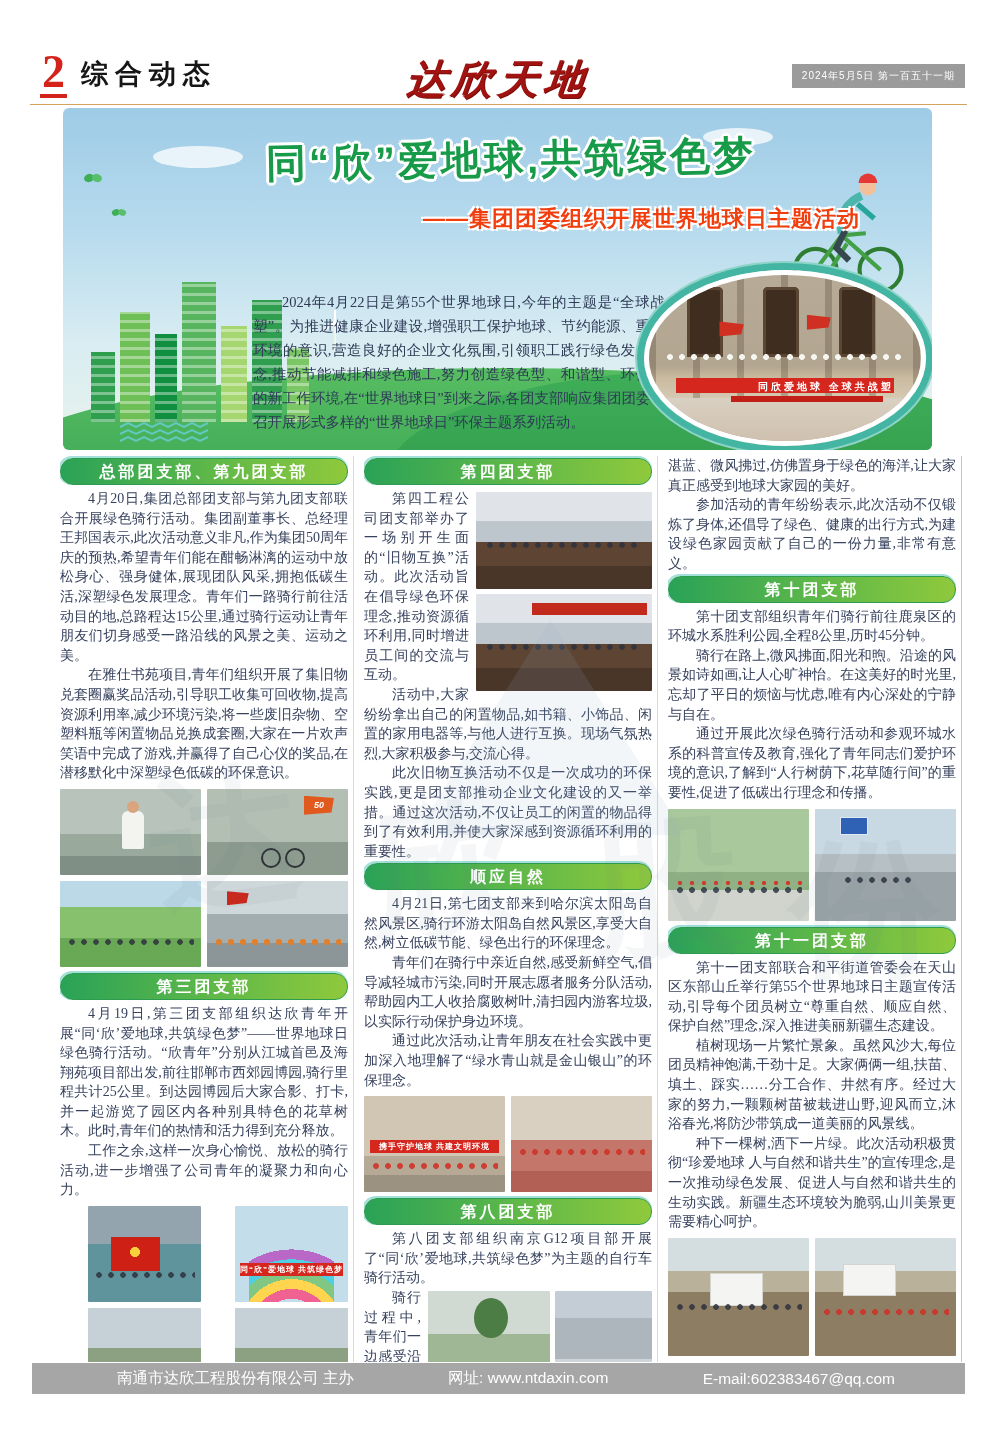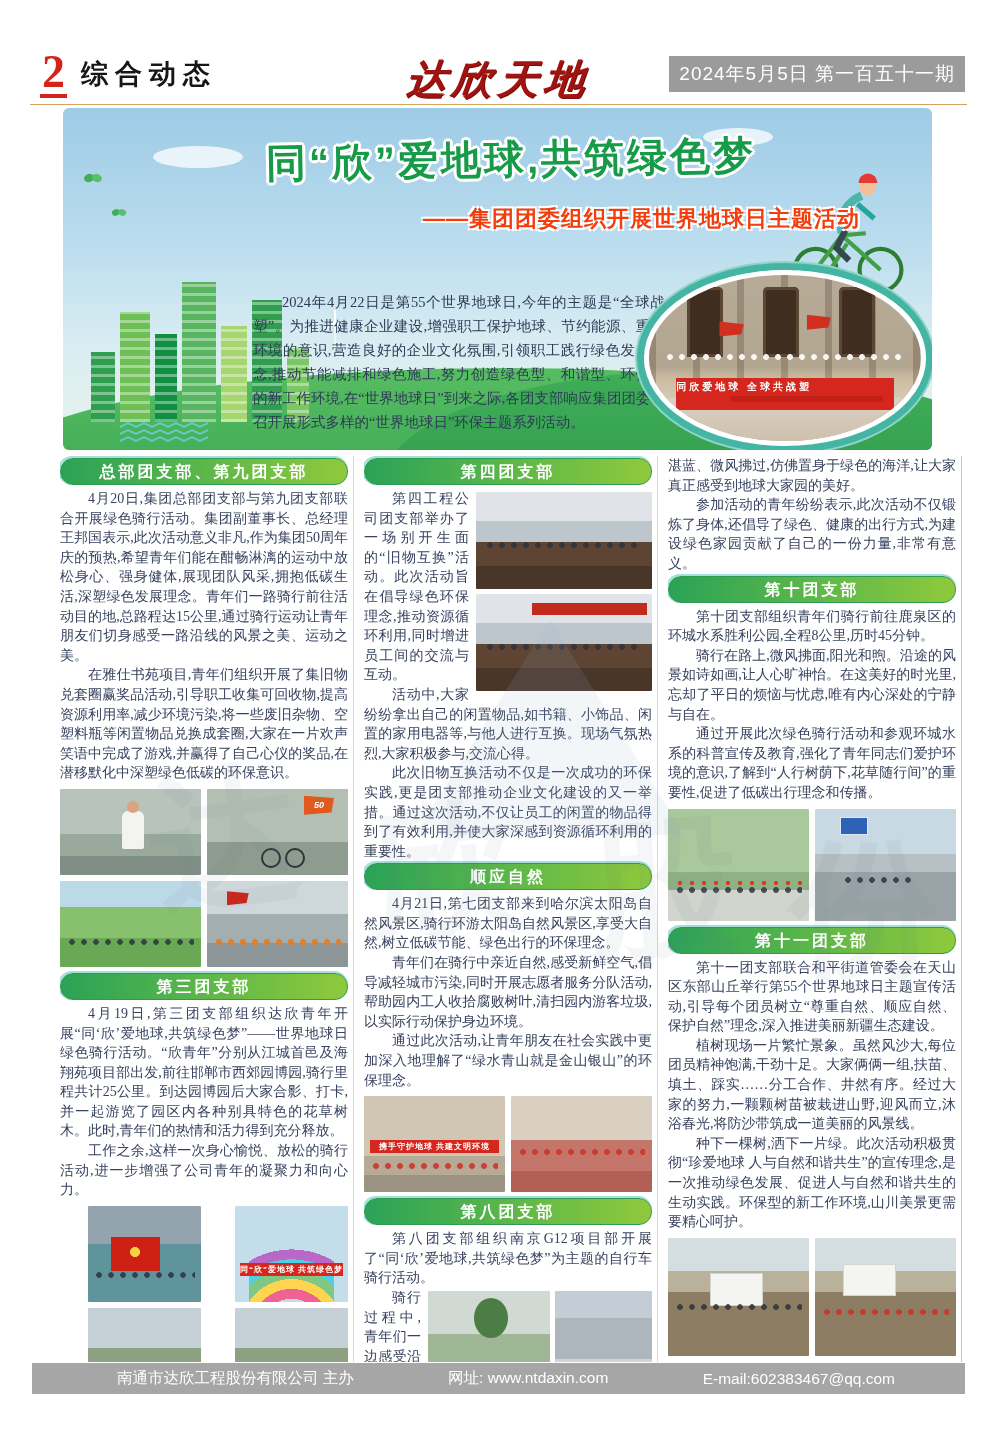--- a/index.html
+++ b/index.html
@@ -8,22 +8,22 @@
 
   
   .hdr{position:absolute;top:50px;left:32px;right:30px;height:52px;}
   .hdr-left{position:absolute;left:8px;top:0;display:flex;align-items:flex-end;gap:14px;}
   .page-no{font-family:"Liberation Serif",serif;font-size:46px;line-height:44px;font-weight:bold;
            color:#d3231a;border-bottom:4px solid #d3231a;padding:0 2px;}
   .section-name{font-size:27px;font-weight:bold;color:#161616;letter-spacing:7px;padding-bottom:6px;}
   .masthead{position:absolute;left:0;right:0;top:2px;text-align:center;font-size:40px;font-weight:bold;
             font-style:italic;color:#a01310;transform:skewX(-6deg);letter-spacing:6px;
             text-shadow:1px 1px 0 #7d0d0b;}
-  .issue-box{position:absolute;right:0;top:6px;background:#9b9b9b;color:#ffffff;
-             font-family:"Liberation Sans",sans-serif;font-size:19px;padding:5px 10px;letter-spacing:1px;}
+  .issue-box{position:absolute;right:0;top:14px;background:#9b9b9b;color:#ffffff;
+             font-family:"Liberation Sans",sans-serif;font-size:10px;padding:5px 10px;letter-spacing:1px;}
   .hdr-rule{position:absolute;top:104px;left:30px;right:28px;height:1px;background:#d2a35c;}
 
   
   .banner{position:absolute;top:108px;left:63px;width:869px;height:342px;border-radius:6px;overflow:hidden;
           background:linear-gradient(180deg,#9ecbe6 0%,#b9dcee 38%,#d8ecf2 68%,#e9f4ec 100%);}
   .cloud{position:absolute;background:#ffffff;opacity:.75;border-radius:50%;}
   .hill{position:absolute;left:-8%;bottom:-118px;width:118%;height:200px;border-radius:50%;
         background:linear-gradient(180deg,#57bd62 0%,#2f9e4f 90%);}
   .hill2{position:absolute;right:-12%;bottom:-140px;width:75%;height:220px;border-radius:50%;
         background:linear-gradient(180deg,#3fae58 0%,#2a9348 90%);}
@@ -46,23 +46,23 @@
   .oval{position:absolute;right:6px;top:162px;width:272px;height:166px;border-radius:50%;
         border:5px solid #ffffff;box-shadow:0 0 0 7px #45b5a3,0 0 0 9px #8ed4c8;overflow:hidden;
         background:linear-gradient(180deg,#b7ab97 0%,#b2a691 55%,#cabb9f 62%,#d6cab4 75%,#cdbfa9 100%);}
   .oval-cols{position:absolute;inset:0;background:repeating-linear-gradient(90deg,rgba(84,66,50,.30) 0 7px,transparent 7px 44px);}
   .door{position:absolute;top:12px;width:36px;height:70px;background:#3f2d20;border-radius:5px 5px 0 0;box-shadow:inset 0 0 0 3px #5b4634;}
   .oval-plaza{position:absolute;left:0;right:0;bottom:0;height:26%;
         background:linear-gradient(180deg,#d9d0c3,#cfc0ae),repeating-linear-gradient(45deg,rgba(198,118,108,.35) 0 7px,transparent 7px 15px);}
   .oval-crowd{position:absolute;left:6%;right:6%;top:47%;height:18px;
         background-image:radial-gradient(circle at 5px 4px,rgba(250,250,247,.95) 2.6px,transparent 3.2px);
         background-size:12px 18px;background-repeat:repeat-x;}
-  .oval-strip{position:absolute;left:10%;right:10%;top:62%;height:32px;background:#d5271d;color:#ffffff;
+  .oval-strip{position:absolute;left:10%;right:10%;top:62%;height:15px;background:#d5271d;color:#ffffff;
         font-family:"Liberation Sans",sans-serif;font-weight:bold;font-size:10px;line-height:17px;
-        text-align:left;letter-spacing:3px;white-space:nowrap;}
+        text-align:right;letter-spacing:3px;white-space:nowrap;}
   .oval-strip2{position:absolute;left:30%;right:14%;top:73%;height:6px;background:#c22017;}
   .oflag{position:absolute;width:24px;height:15px;background:#d03022;clip-path:polygon(0 0,100% 18%,90% 85%,0 100%);}
   .oflag::after{content:"";position:absolute;left:-2px;top:0;width:2px;height:34px;background:#8c8c8c;}
 
   
   .deco{position:absolute;}
 
   
   .columns{position:absolute;top:456px;left:60px;right:33px;height:906px;display:flex;gap:10px;overflow:hidden;}
   .col{flex:1 1 0;min-width:0;border-right:1px solid #d8d8d8;padding-right:5px;overflow:hidden;}
@@ -373,21 +373,21 @@
           <div class="crowd crowd--caps" style="bottom:22%;"></div>
         </div>
         <div class="ph ph-streetview h112">
           <div class="sign-blue"></div>
           <div class="crowd" style="bottom:26%;left:20%;right:30%;"></div>
         </div>
       </div>
       <div class="pill">第十一团支部</div>
       <p class="body-p">第十一团支部联合和平街道管委会在天山区东部山丘举行第55个世界地球日主题宣传活动,引导每个团员树立“尊重自然、顺应自然、保护自然”理念,深入推进美丽新疆生态建设。</p>
       <p class="body-p">植树现场一片繁忙景象。虽然风沙大,每位团员精神饱满,干劲十足。大家俩俩一组,扶苗、填土、踩实……分工合作、井然有序。经过大家的努力,一颗颗树苗被栽进山野,迎风而立,沐浴春光,将防沙带筑成一道美丽的风景线。</p>
-      <p class="body-p">种下一棵树,洒下一片绿。此次活动积极贯彻“珍爱地球 人与自然和谐共生”的宣传理念,是一次推动绿色发展、促进人与自然和谐共生的生动实践。环保型的新工作环境,山川美景更需要精心呵护。</p>
+      <p class="body-p">种下一棵树,洒下一片绿。此次活动积极贯彻“珍爱地球 人与自然和谐共生”的宣传理念,是一次推动绿色发展、促进人与自然和谐共生的生动实践。新疆生态环境较为脆弱,山川美景更需要精心呵护。</p>
       <div class="row2">
         <div class="ph ph-planting h118">
           <div class="whiteflag"></div>
           <div class="crowd" style="bottom:32%;"></div>
         </div>
         <div class="ph ph-planting h118">
           <div class="whiteflag" style="left:20%;top:22%;"></div>
           <div class="crowd crowd--red" style="bottom:28%;"></div>
         </div>
       </div>

